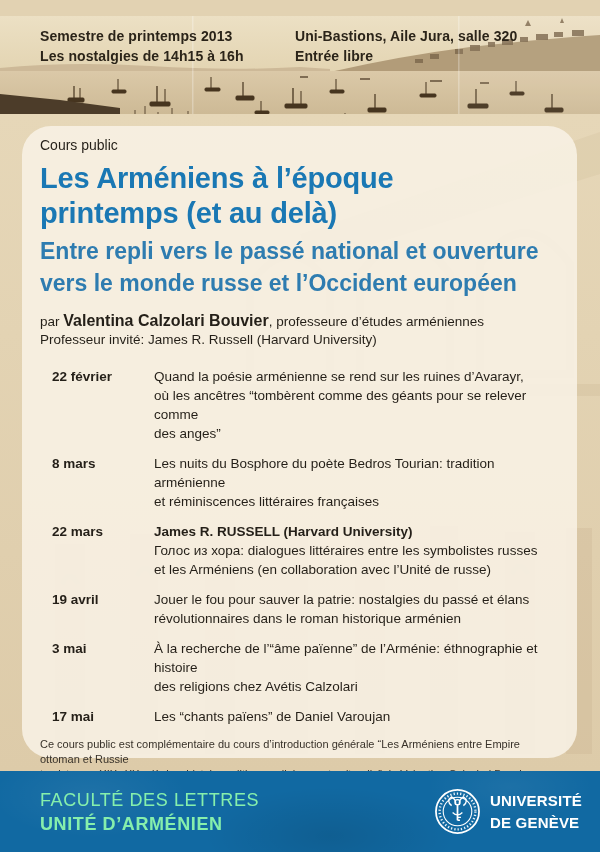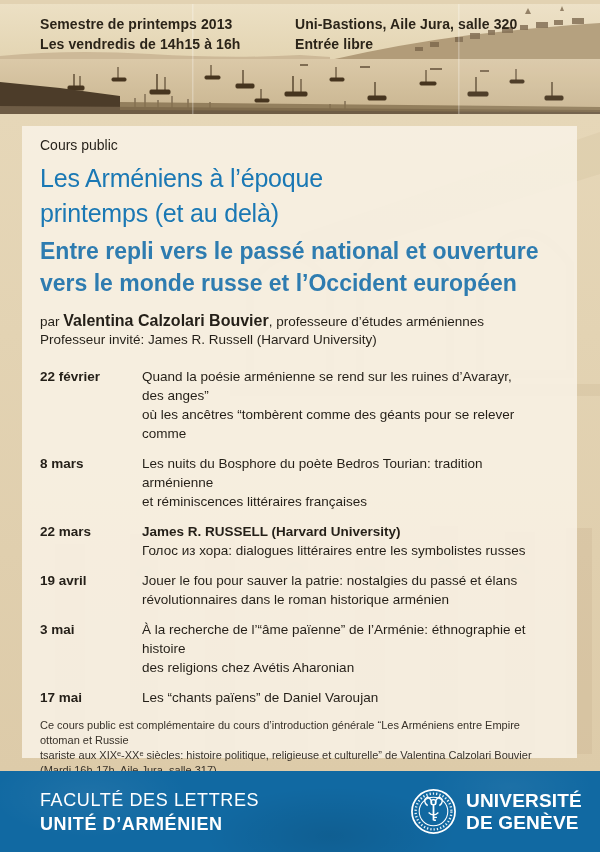--- a/index.html
+++ b/index.html
@@ -3,63 +3,63 @@
 <meta charset="utf-8">
 <style>
   html,body{margin:0;padding:0;background:#777;}
   .poster{
     position:relative;width:600px;height:852px;overflow:hidden;
     background:var(--bg-beige,#e2d2b2);
     font-family:"Liberation Sans",sans-serif;
     color:var(--text-dark,#241f18);
   }
   
-  .pano-wrap{position:absolute;top:4px;left:0;width:520px;height:114px;}
+  .pano-wrap{position:absolute;top:16px;left:0;width:520px;height:114px;}
   .pano-wrap svg{display:block;}
   .header-overlay{position:absolute;top:10px;left:0;width:600px;font-size:14px;font-weight:bold;
     color:#2b2419;line-height:20px;letter-spacing:.1px;}
   .hdr-left{position:absolute;left:40px;top:0;}
   .hdr-right{position:absolute;left:295px;top:0;}
   
   .main{position:absolute;top:114px;left:0;width:600px;height:657px;
     background:linear-gradient(#e6d7b8,#ddcba9);}
   .ghost{position:absolute;inset:0;opacity:.45;}
   .panel{
     position:absolute;left:22px;top:12px;width:555px;height:632px;
     background:rgba(248,241,229,0.88);
-    padding:9px 20px 0 18px;box-sizing:border-box;
+    padding:9px 20px 0 18px;box-sizing:border-box;border-radius:29px;
   }
   .kicker{font-size:14px;margin:2px 0 8px 0;}
-  .title{font-size:25px;font-weight:normal;line-height:35px;color:var(--title-blue,#1a78b4);letter-spacing:-.2px;}
+  .title{font-size:29px;font-weight:bold;line-height:35px;color:var(--title-blue,#1a78b4);letter-spacing:-.2px;}
   .subtitle{font-size:23px;font-weight:bold;line-height:32px;color:var(--subtitle-blue,#2e7cb0);margin-top:4px;}
   .byline{margin-top:12px;font-size:13.5px;line-height:19px;}
   .byline .name{font-size:16px;font-weight:bold;}
   .guest{font-size:13.5px;line-height:18px;}
-  .schedule{margin-top:18px;}
+  .schedule{margin-top:18px;margin-left:12px;}
   .row{display:flex;margin-bottom:11px;}
   .date{flex:none;width:102px;font-size:13.5px;font-weight:bold;line-height:19px;}
   .desc{font-size:13.5px;line-height:19px;}
   .desc .bold{font-weight:bold;}
   .footnote{margin-top:10px;font-size:11px;line-height:15px;color:#38322a;}
   .contact{margin-top:11px;font-size:11px;line-height:15px;}
   .contact .lbl{font-weight:bold;}
   
   .footer{position:absolute;left:0;bottom:0;width:600px;height:81px;
     background:var(--footer-blue,#1169a2);}
   .footer::before{content:"";position:absolute;inset:0;
     background:
       radial-gradient(140px 60px at 15% 30%, rgba(255,255,255,.06), transparent 70%),
       radial-gradient(180px 70px at 55% 80%, rgba(0,0,0,.10), transparent 70%),
       radial-gradient(120px 50px at 85% 20%, rgba(255,255,255,.05), transparent 70%);}
-  .footer-left{position:absolute;left:40px;top:17px;color:#ffffff;}
+  .footer-left{position:absolute;left:40px;top:17px;color:#86efac;}
   .faculty{font-size:18px;font-weight:normal;letter-spacing:.6px;line-height:24px;}
   .unit{font-size:18px;font-weight:bold;letter-spacing:.6px;line-height:24px;}
   .footer-right{position:absolute;right:18px;top:0;height:81px;display:flex;align-items:center;gap:9px;}
   .seal{width:47px;height:47px;}
-  .uni-name{color:#fff;font-weight:bold;font-size:19px;line-height:21.5px;letter-spacing:.2px;}
+  .uni-name{color:#fff;font-weight:bold;font-size:15px;line-height:21.5px;letter-spacing:.2px;}
 </style>
 </head>
 <body>
 
 <div class="poster">
 
   <div class="pano-wrap">
     <svg width="600" height="114" viewBox="0 0 600 114" preserveAspectRatio="none">
       <defs>
         <linearGradient id="sky" x1="0" y1="0" x2="0" y2="1">
@@ -169,21 +169,21 @@
       <path d="M0,102 L600,106 L600,114 L0,114 Z" fill="#6e5c45"></path>
       <path d="M120,98 L600,103 L600,108 L120,106 Z" fill="#84704f" opacity=".8"></path>
 
       <rect x="192" y="0" width="1.5" height="114" fill="#fff" opacity=".28"></rect>
       <rect x="458" y="0" width="1.5" height="114" fill="#fff" opacity=".28"></rect>
       <rect x="459" y="0" width="141" height="114" fill="#fff" opacity=".05"></rect>
     </svg>
     <div class="header-overlay">
       <div class="hdr-left">
         <div>Semestre de printemps 2013</div>
-        <div>Les vendredis de 14h15 à 16h</div>
+        <div>Les nostalgies de 14h15 à 16h</div>
       </div>
       <div class="hdr-right">
         <div>Uni-Bastions, Aile Jura, salle 320</div>
         <div>Entrée libre</div>
       </div>
     </div>
   </div>
 
   <div class="main">
     <svg class="ghost" width="600" height="657" viewBox="0 0 600 657" preserveAspectRatio="none">
@@ -230,54 +230,55 @@
 
       <div class="byline"><span>par </span><span class="name">Valentina Calzolari Bouvier</span><span>, professeure d’études arméniennes</span></div>
       <div class="guest">Professeur invité: James R. Russell (Harvard University)</div>
 
       <div class="schedule">
 
         <div class="row">
           <div class="date">22 février</div>
           <div class="desc">
             <div>Quand la poésie arménienne se rend sur les ruines d’Avarayr,</div>
+            <div>où les ancêtres “tombèrent comme des géants pour se relever comme</div>
             <div>des anges”</div>
-            <div>où les ancêtres “tombèrent comme des géants pour se relever comme</div>
           </div>
         </div>
 
         <div class="row">
           <div class="date">8 mars</div>
           <div class="desc">
             <div>Les nuits du Bosphore du poète Bedros Tourian: tradition arménienne</div>
             <div>et réminiscences littéraires françaises</div>
           </div>
         </div>
 
         <div class="row">
           <div class="date">22 mars</div>
           <div class="desc">
             <div class="bold">James R. RUSSELL (Harvard University)</div>
             <div>Голос из хора: dialogues littéraires entre les symbolistes russes</div>
+            <div>et les Arméniens (en collaboration avec l’Unité de russe)</div>
           </div>
         </div>
 
         <div class="row">
           <div class="date">19 avril</div>
           <div class="desc">
             <div>Jouer le fou pour sauver la patrie: nostalgies du passé et élans</div>
             <div>révolutionnaires dans le roman historique arménien</div>
           </div>
         </div>
 
         <div class="row">
           <div class="date">3 mai</div>
           <div class="desc">
             <div>À la recherche de l’“âme païenne” de l’Arménie: éthnographie et histoire</div>
-            <div>des religions chez Avétis Aharonian</div>
+            <div>des religions chez Avétis Calzolari</div>
           </div>
         </div>
 
         <div class="row">
           <div class="date">17 mai</div>
           <div class="desc">
             <div>Les “chants païens” de Daniel Varoujan</div>
           </div>
         </div>
 

